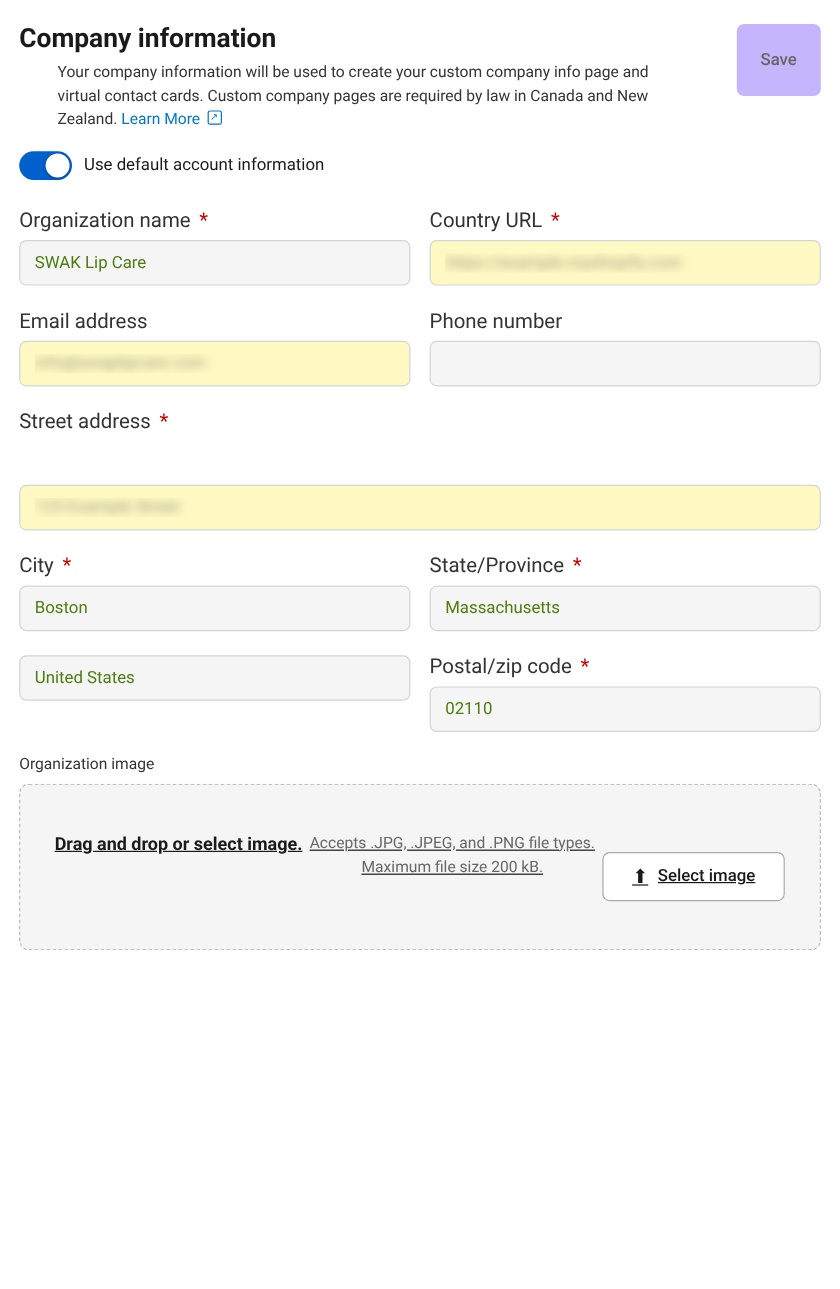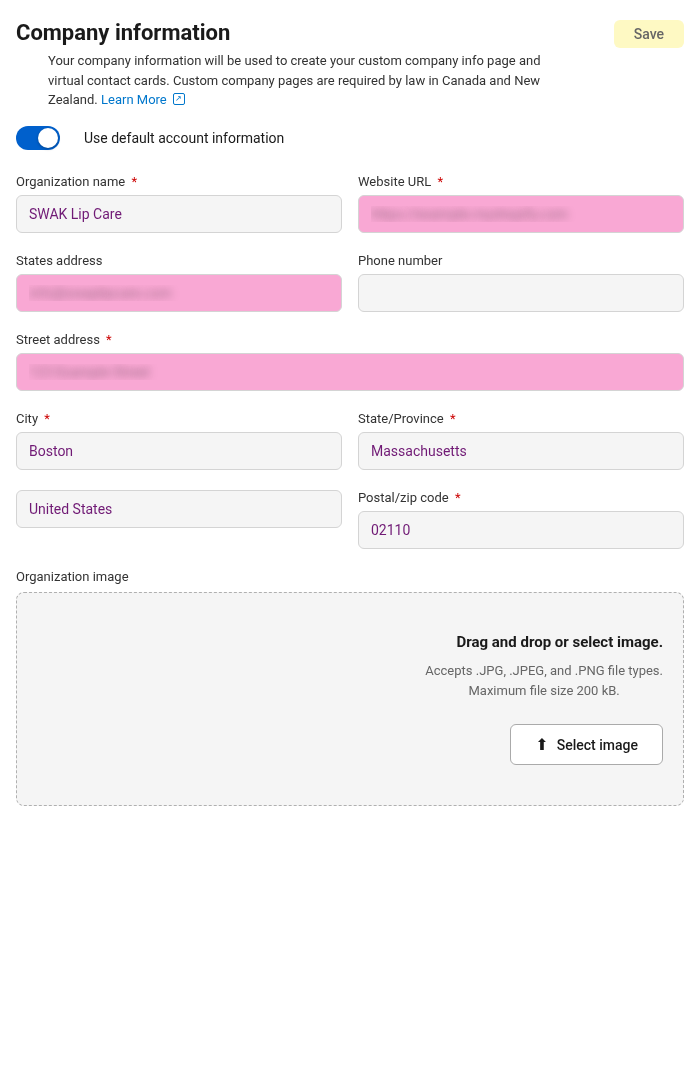--- a/index.html
+++ b/index.html
@@ -64,37 +64,37 @@
     .learn-more-icon::after {
       content: '↗';
       font-size: 8px;
       color: #0077cc;
       position: absolute;
       top: -1px;
       left: 1px;
     }
 
     .save-button {
-      background: #fef9c3;
+      background: #c4b5fd;
       color: #666;
       border: none;
       border-radius: 6px;
-      padding: 6px 20px;
+      padding: 22px 20px;
       font-size: 14px;
       font-weight: 500;
       cursor: pointer;
       white-space: nowrap;
       flex-shrink: 0;
     }
 
     .toggle-row {
       display: flex;
       align-items: center;
       margin-bottom: 24px;
-      gap: 24px;
+      gap: 10px;
       text-align: center;
     }
 
     .toggle {
       position: relative;
       width: 44px;
       height: 24px;
       flex-shrink: 0;
     }
 
@@ -134,70 +134,71 @@
 
     .form-group {
       display: flex;
       flex-direction: column;
       flex: 1;
     }
 
     .form-group.full-width {
       flex: none;
       width: 100%;
+      gap: 36px;
     }
 
     .field-label {
-      font-size: 13px;
+      font-size: 17px;
       color: #333;
       margin-bottom: 6px;
     }
 
     .required-star {
       color: #cc0000;
       margin-left: 3px;
     }
 
     .form-input {
       width: 100%;
       padding: 10px 12px;
       border: 1px solid #d4d4d4;
       border-radius: 6px;
       font-size: 14px;
       background: #f5f5f5;
-      color: #701a75;
+      color: #4d7c0f;
       outline: none;
     }
 
     .form-input.blurred-value {
       color: transparent;
       text-shadow: 0 0 8px rgba(0,0,0,0.4);
-      background: #f9a8d4;
+      background: #fef9c3;
     }
 
     .image-upload-section {
       margin-top: 20px;
     }
 
     .image-label {
       font-size: 13px;
       color: #333;
       margin-bottom: 8px;
     }
 
     .image-upload-area {
       border: 1.5px dashed #b0b0b0;
       border-radius: 8px;
       background: #f5f5f5;
       padding: 40px 20px;
       display: flex;
-      flex-direction: column;
-      align-items: flex-end;
+      align-items: flex-start;
       justify-content: center;
       gap: 6px;
+      text-decoration: underline;
     }
 
     .upload-title {
       font-size: 15px;
       font-weight: 700;
       color: #1a1a1a;
       margin-bottom: 4px;
     }
 
     .upload-subtitle {
@@ -258,30 +259,30 @@
   <div class="form-row">
     <div class="form-group">
       <label class="field-label">
         <span>Organization name</span>
         <span class="required-star">*</span>
       </label>
       <input type="text" class="form-input" value="SWAK Lip Care" style="">
     </div>
     <div class="form-group">
       <label class="field-label">
-        <span>Website URL</span>
+        <span>Country URL</span>
         <span class="required-star">*</span>
       </label>
       <input type="text" class="form-input blurred-value" value="https://example.myshopify.com" style="">
     </div>
   </div>
 
   <div class="form-row">
     <div class="form-group">
-      <label class="field-label">States address</label>
+      <label class="field-label">Email address</label>
       <input type="email" class="form-input blurred-value" value="info@swaplipcare.com" style="">
     </div>
     <div class="form-group">
       <label class="field-label">Phone number</label>
       <input type="tel" class="form-input" value="" style="">
     </div>
   </div>
 
   <div class="form-row">
     <div class="form-group full-width">

